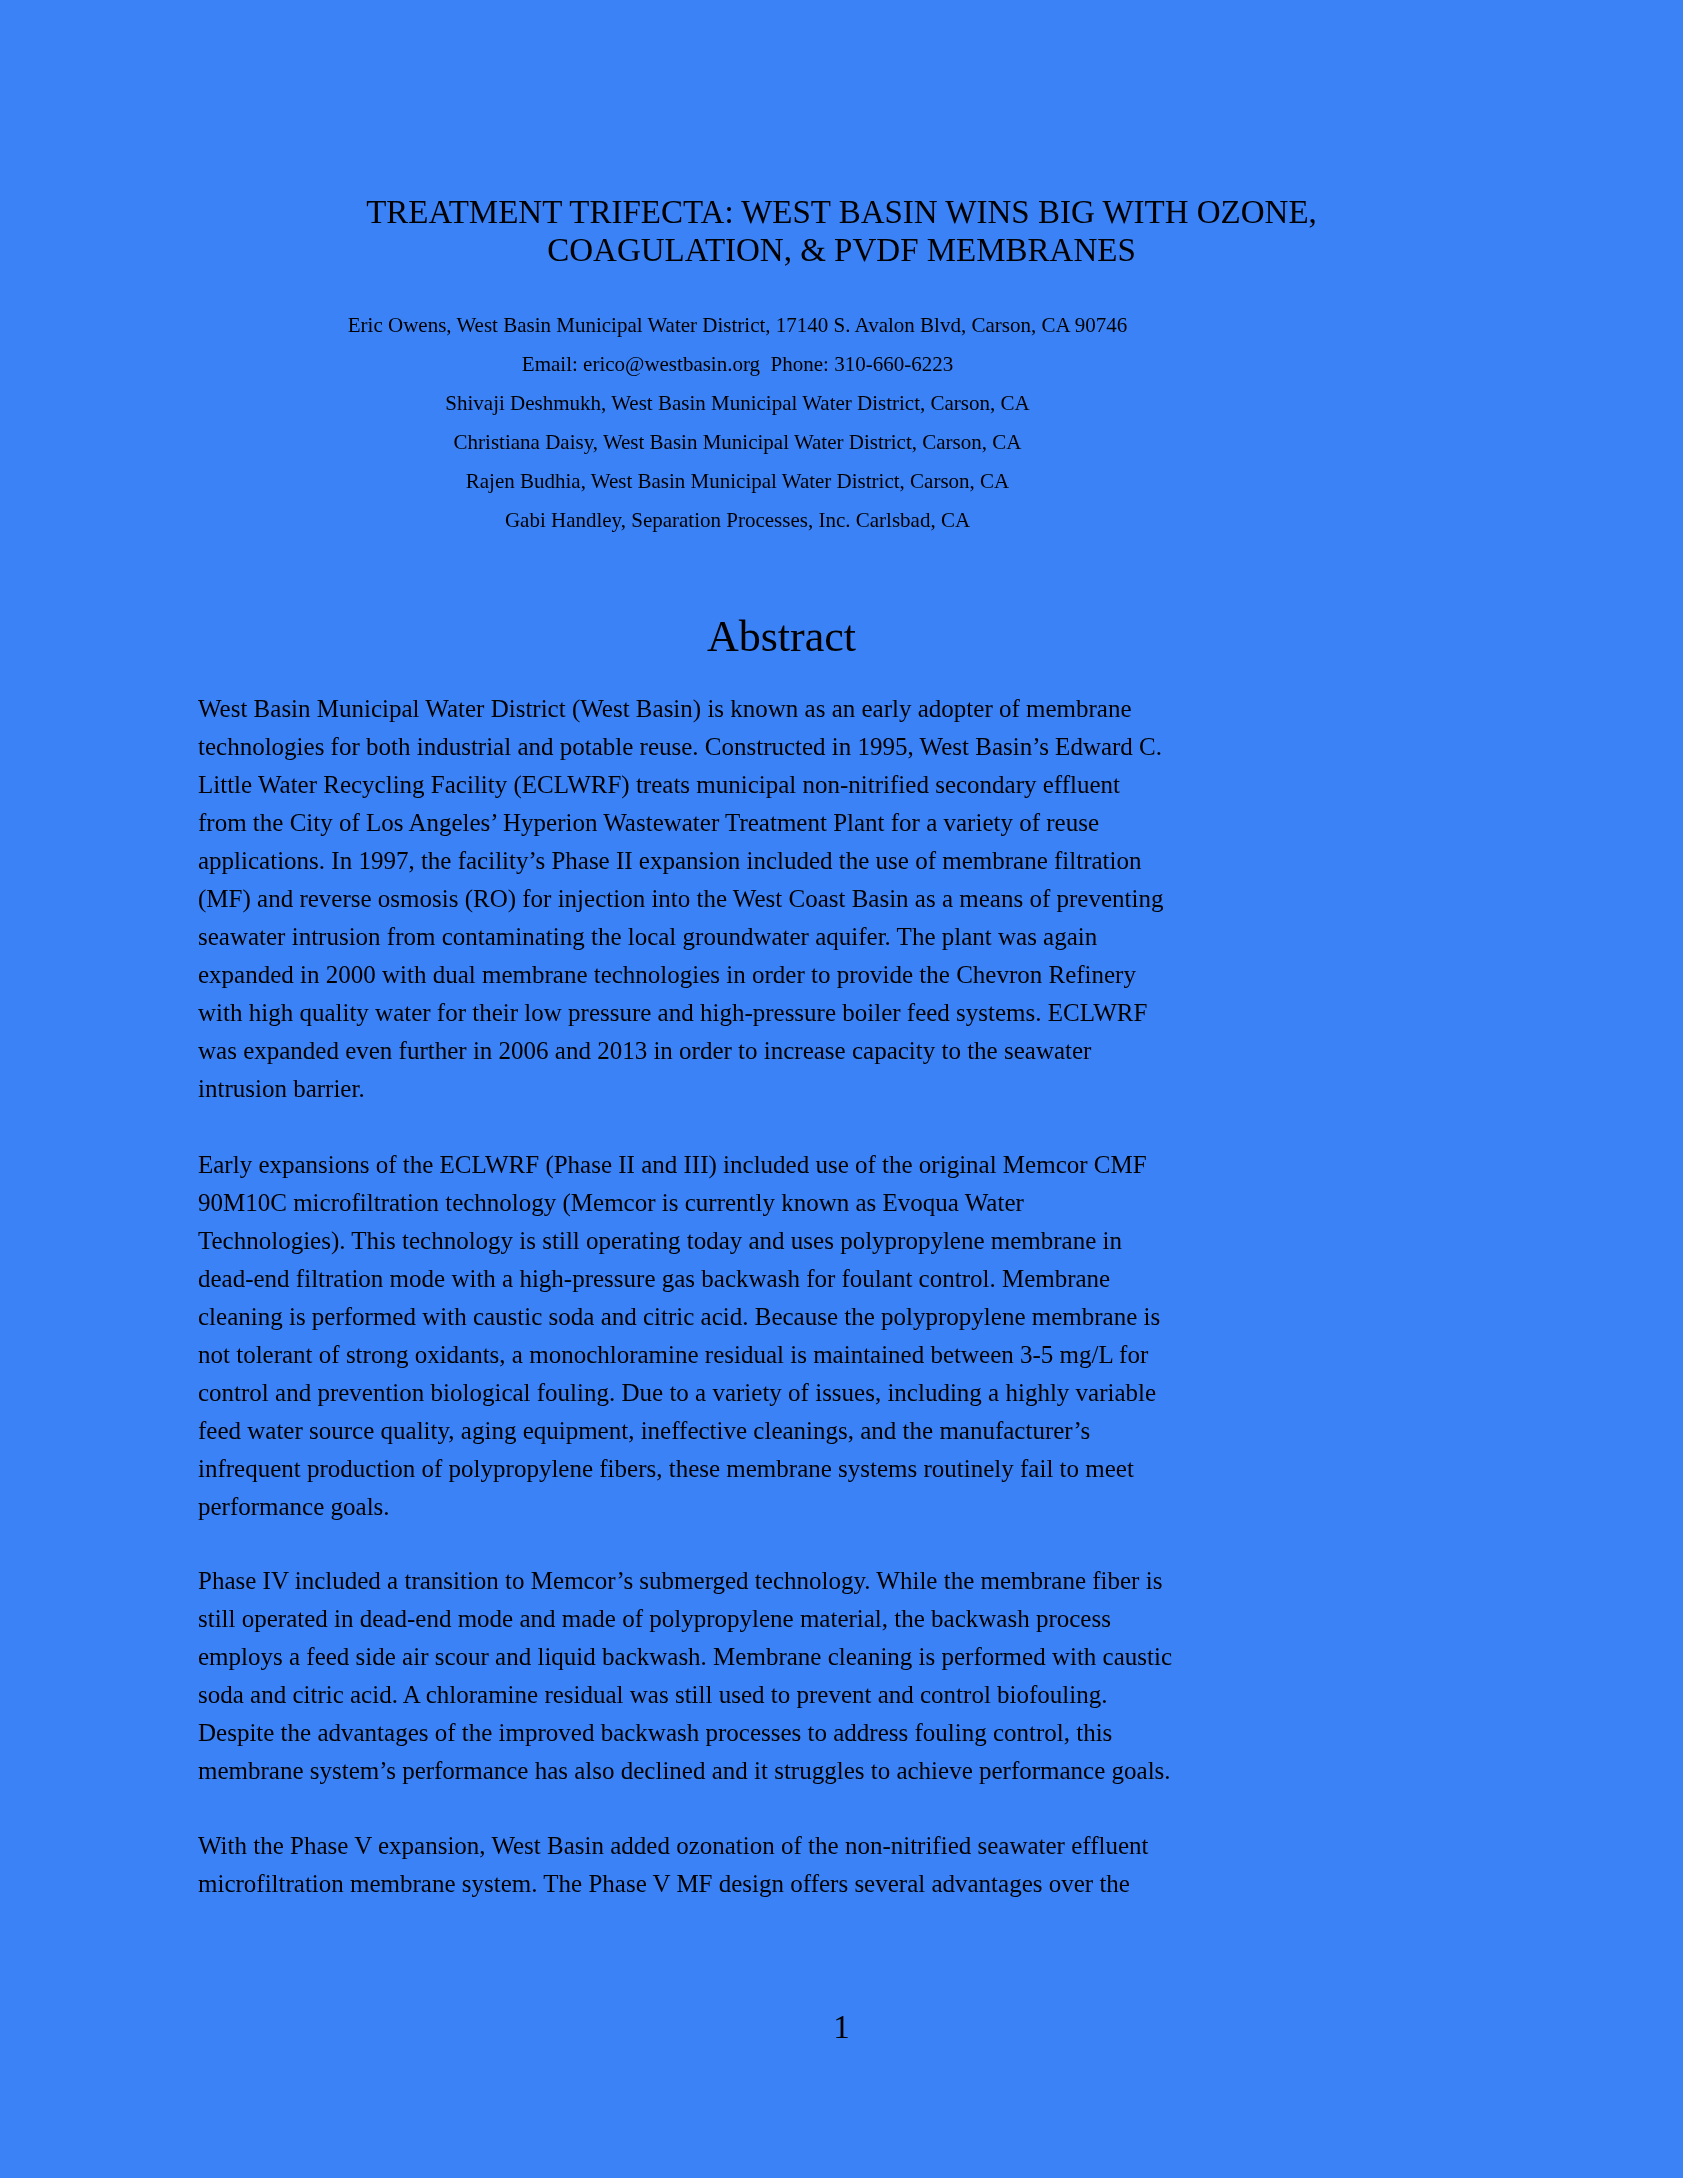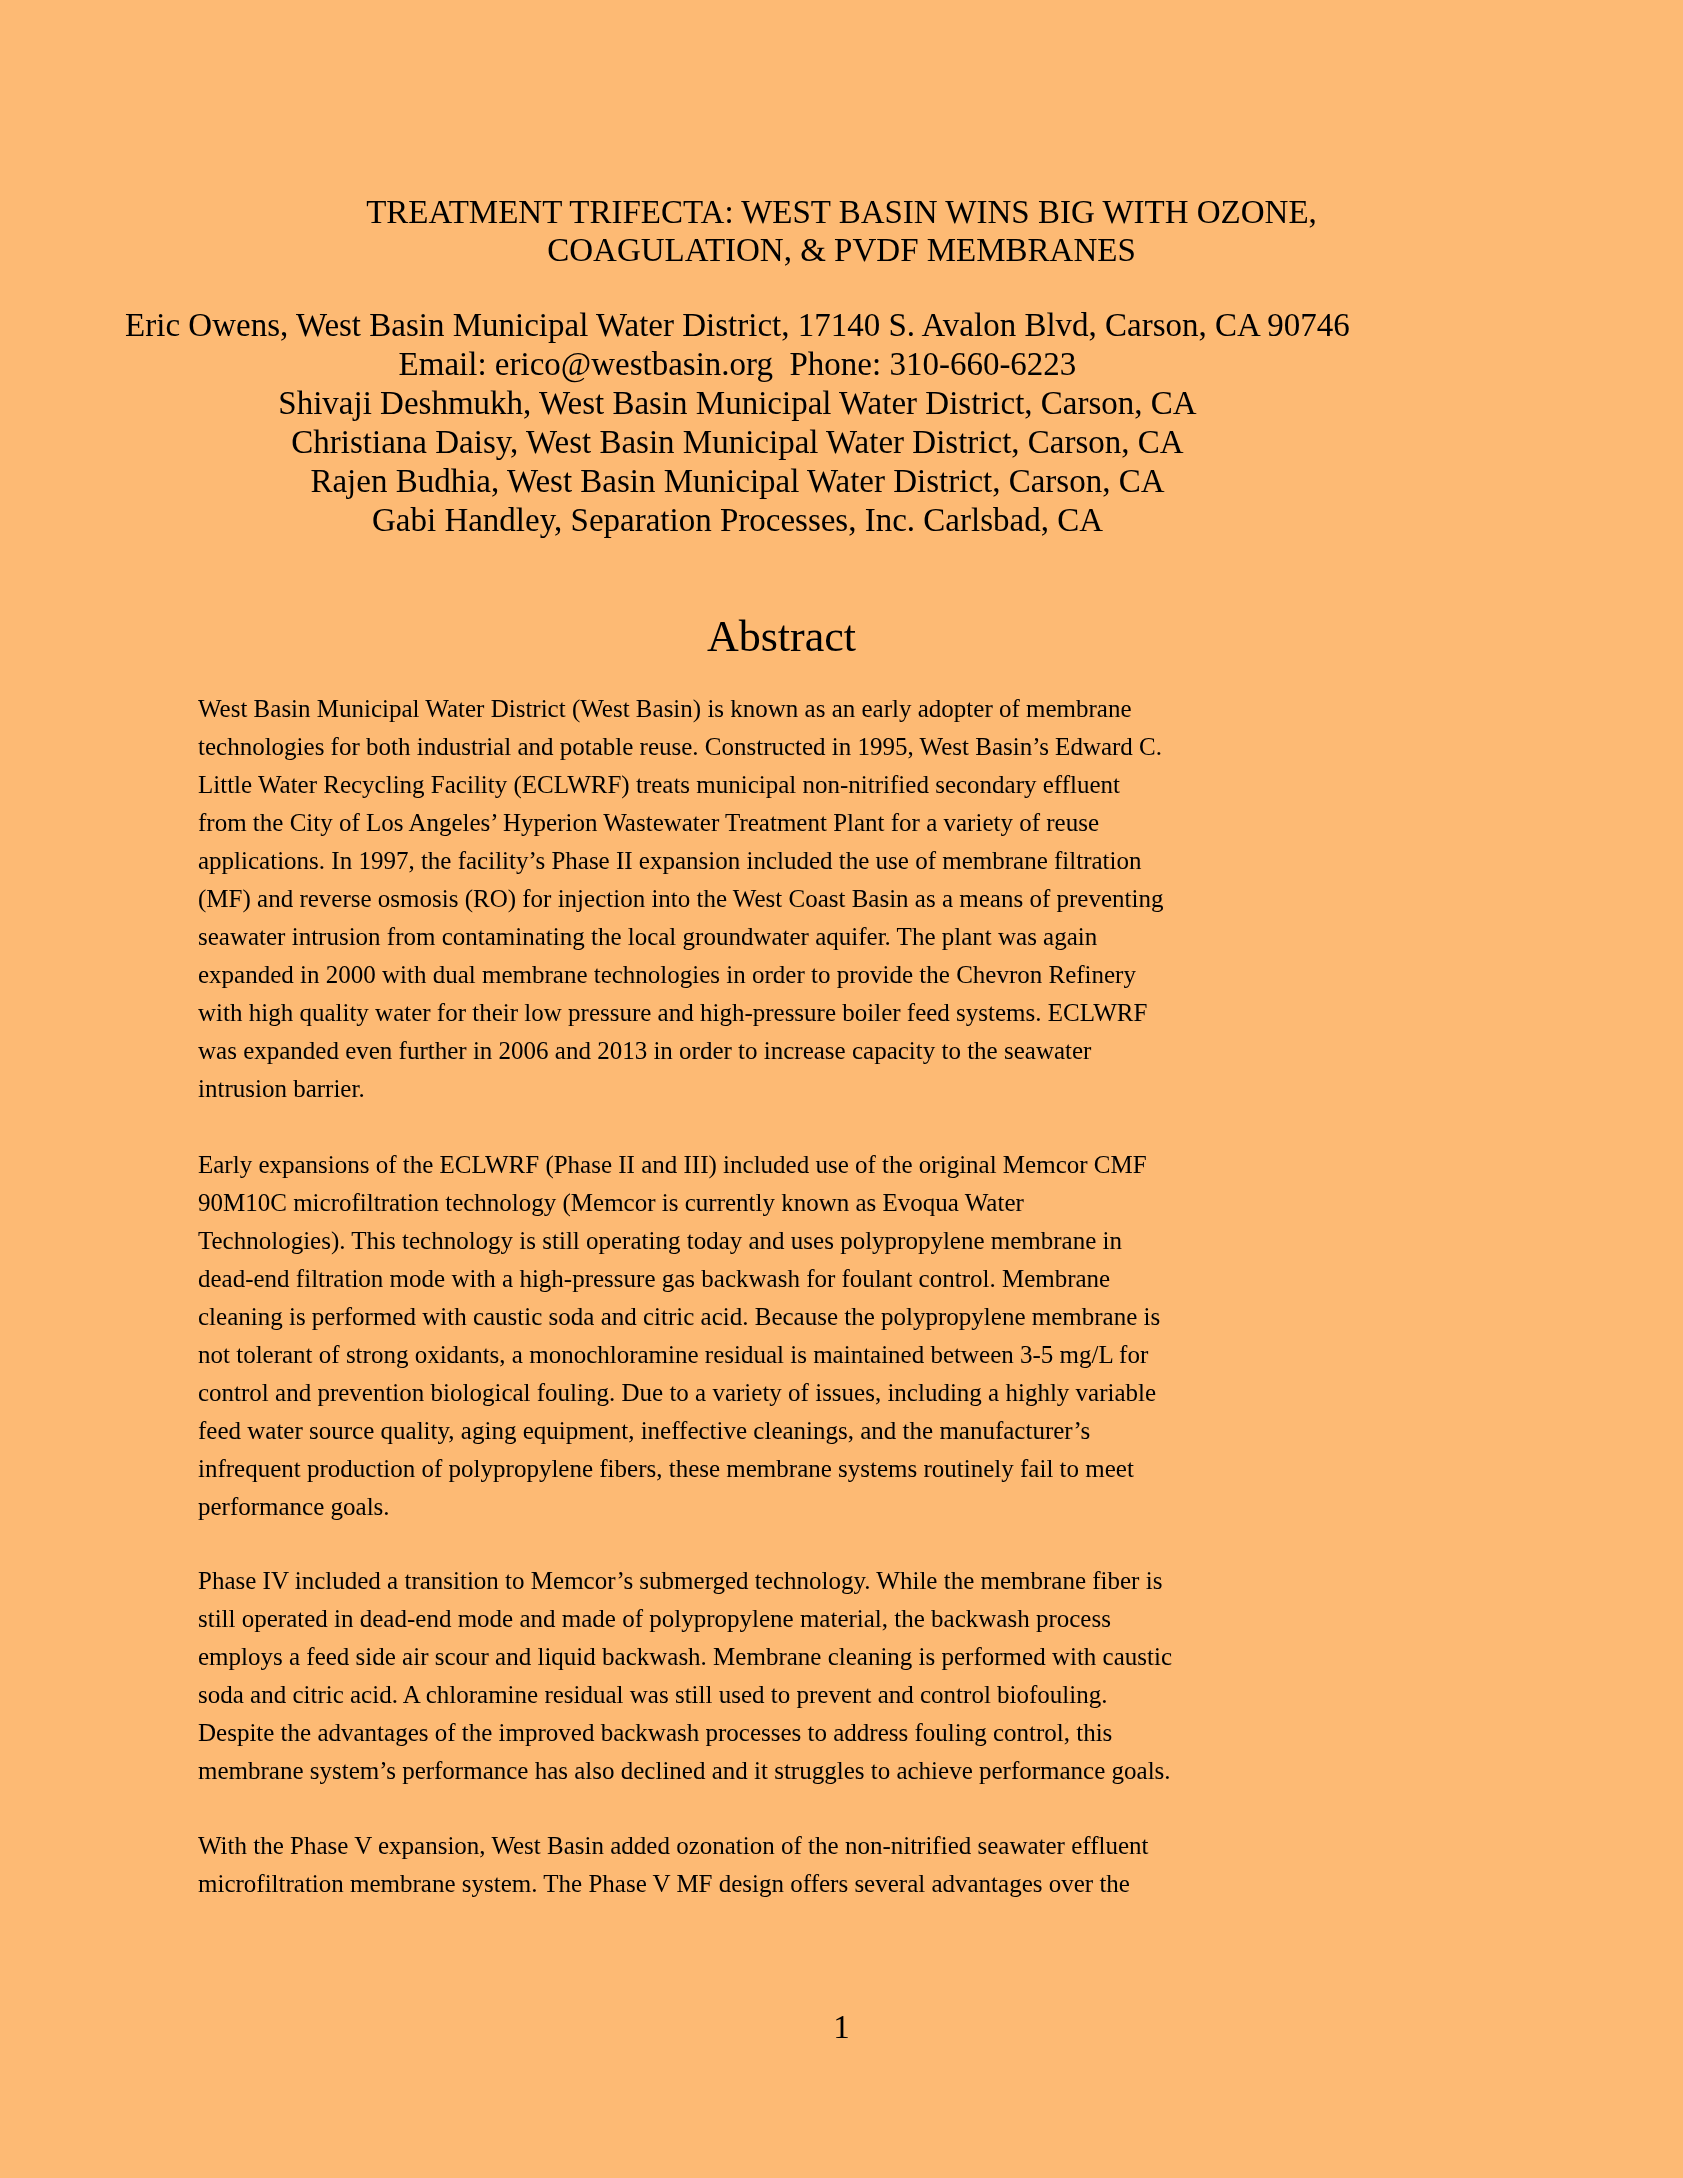--- a/index.html
+++ b/index.html
@@ -4,42 +4,42 @@
 <style>
   html, body {
     margin: 0;
     padding: 0;
     background: #ffffff;
   }
   .page {
     position: relative;
     width: 1683px;
     height: 2178px;
-    background: #fdba74;
+    background: #3b82f6;
     color: #000000;
     font-family: "Liberation Serif", "DejaVu Serif", serif;
     overflow: hidden;
   }
   .title-block {
     position: absolute;
     top: 193px;
     left: 0;
     width: 1683px;
     text-align: center;
     font-size: 33px;
     line-height: 38px;
     white-space: pre-wrap;
   }
   .authors-block {
     position: absolute;
     top: 306px;
     left: 0;
     width: 1475px;
     text-align: center;
-    font-size: 33px;
+    font-size: 21px;
     line-height: 39px;
     white-space: pre-wrap;
   }
   .abstract-heading {
     position: absolute;
     top: 612px;
     left: 0;
     width: 1563px;
     margin: 0;
     text-align: center;

